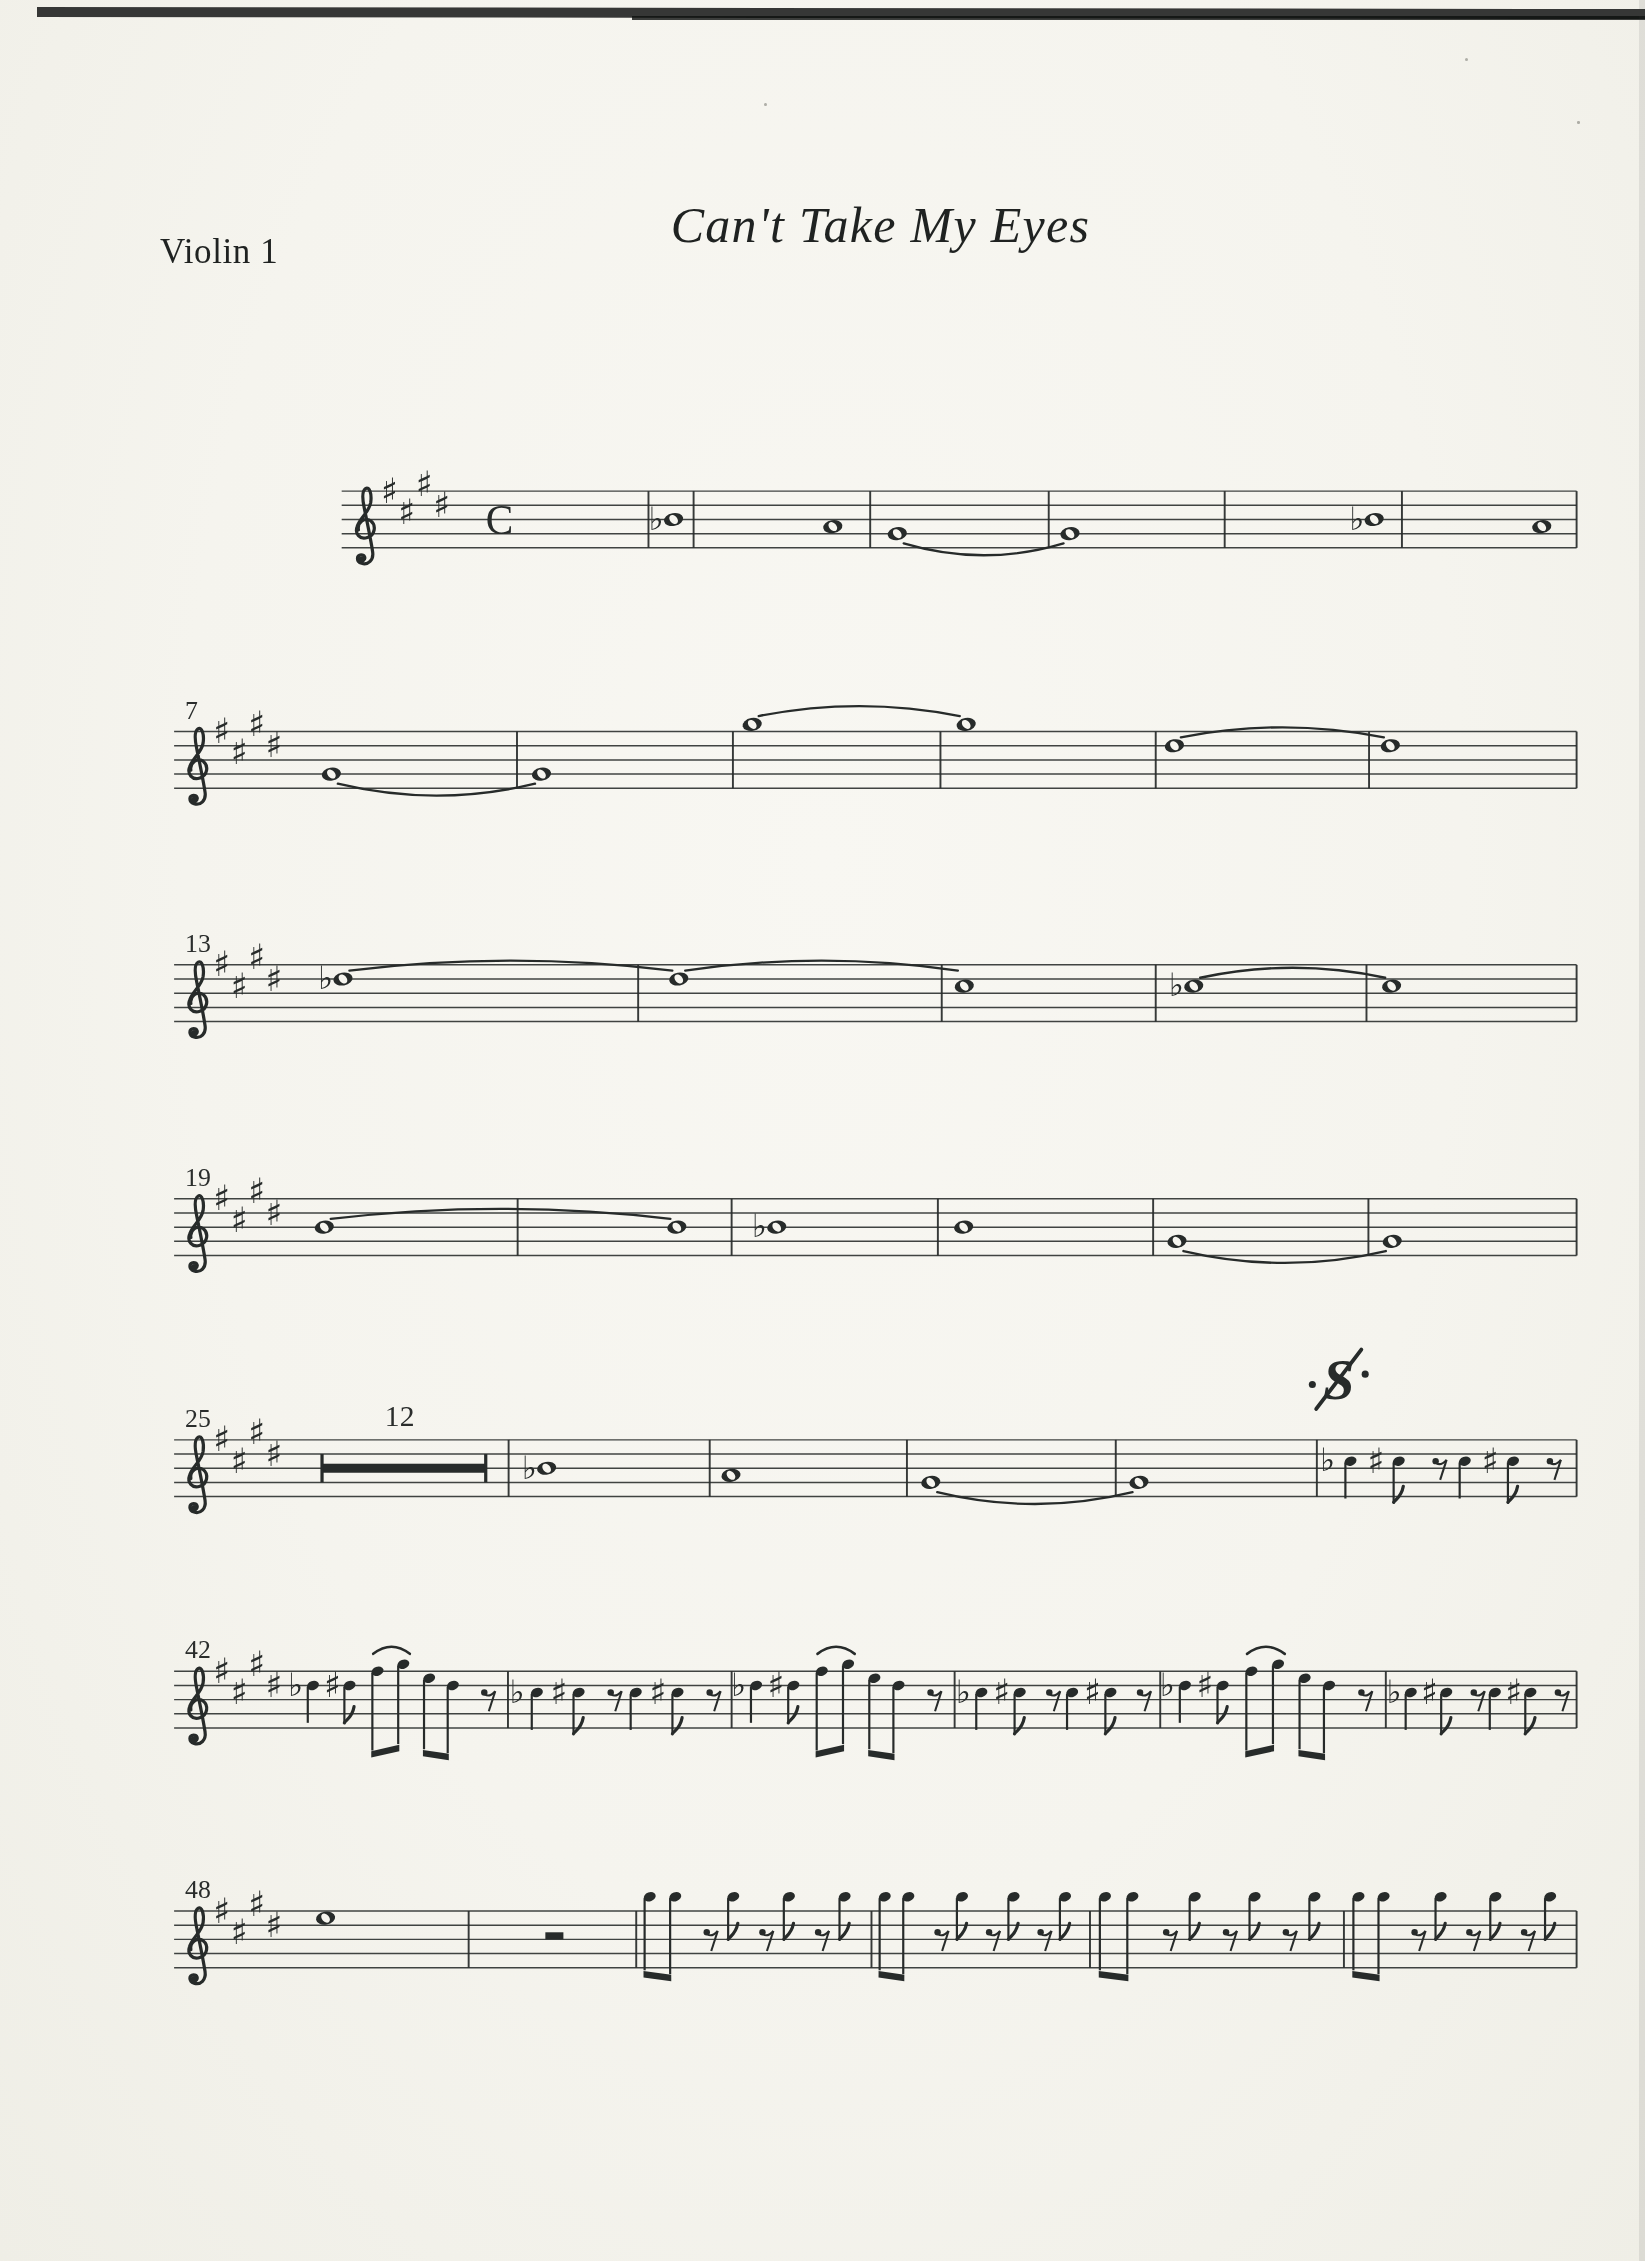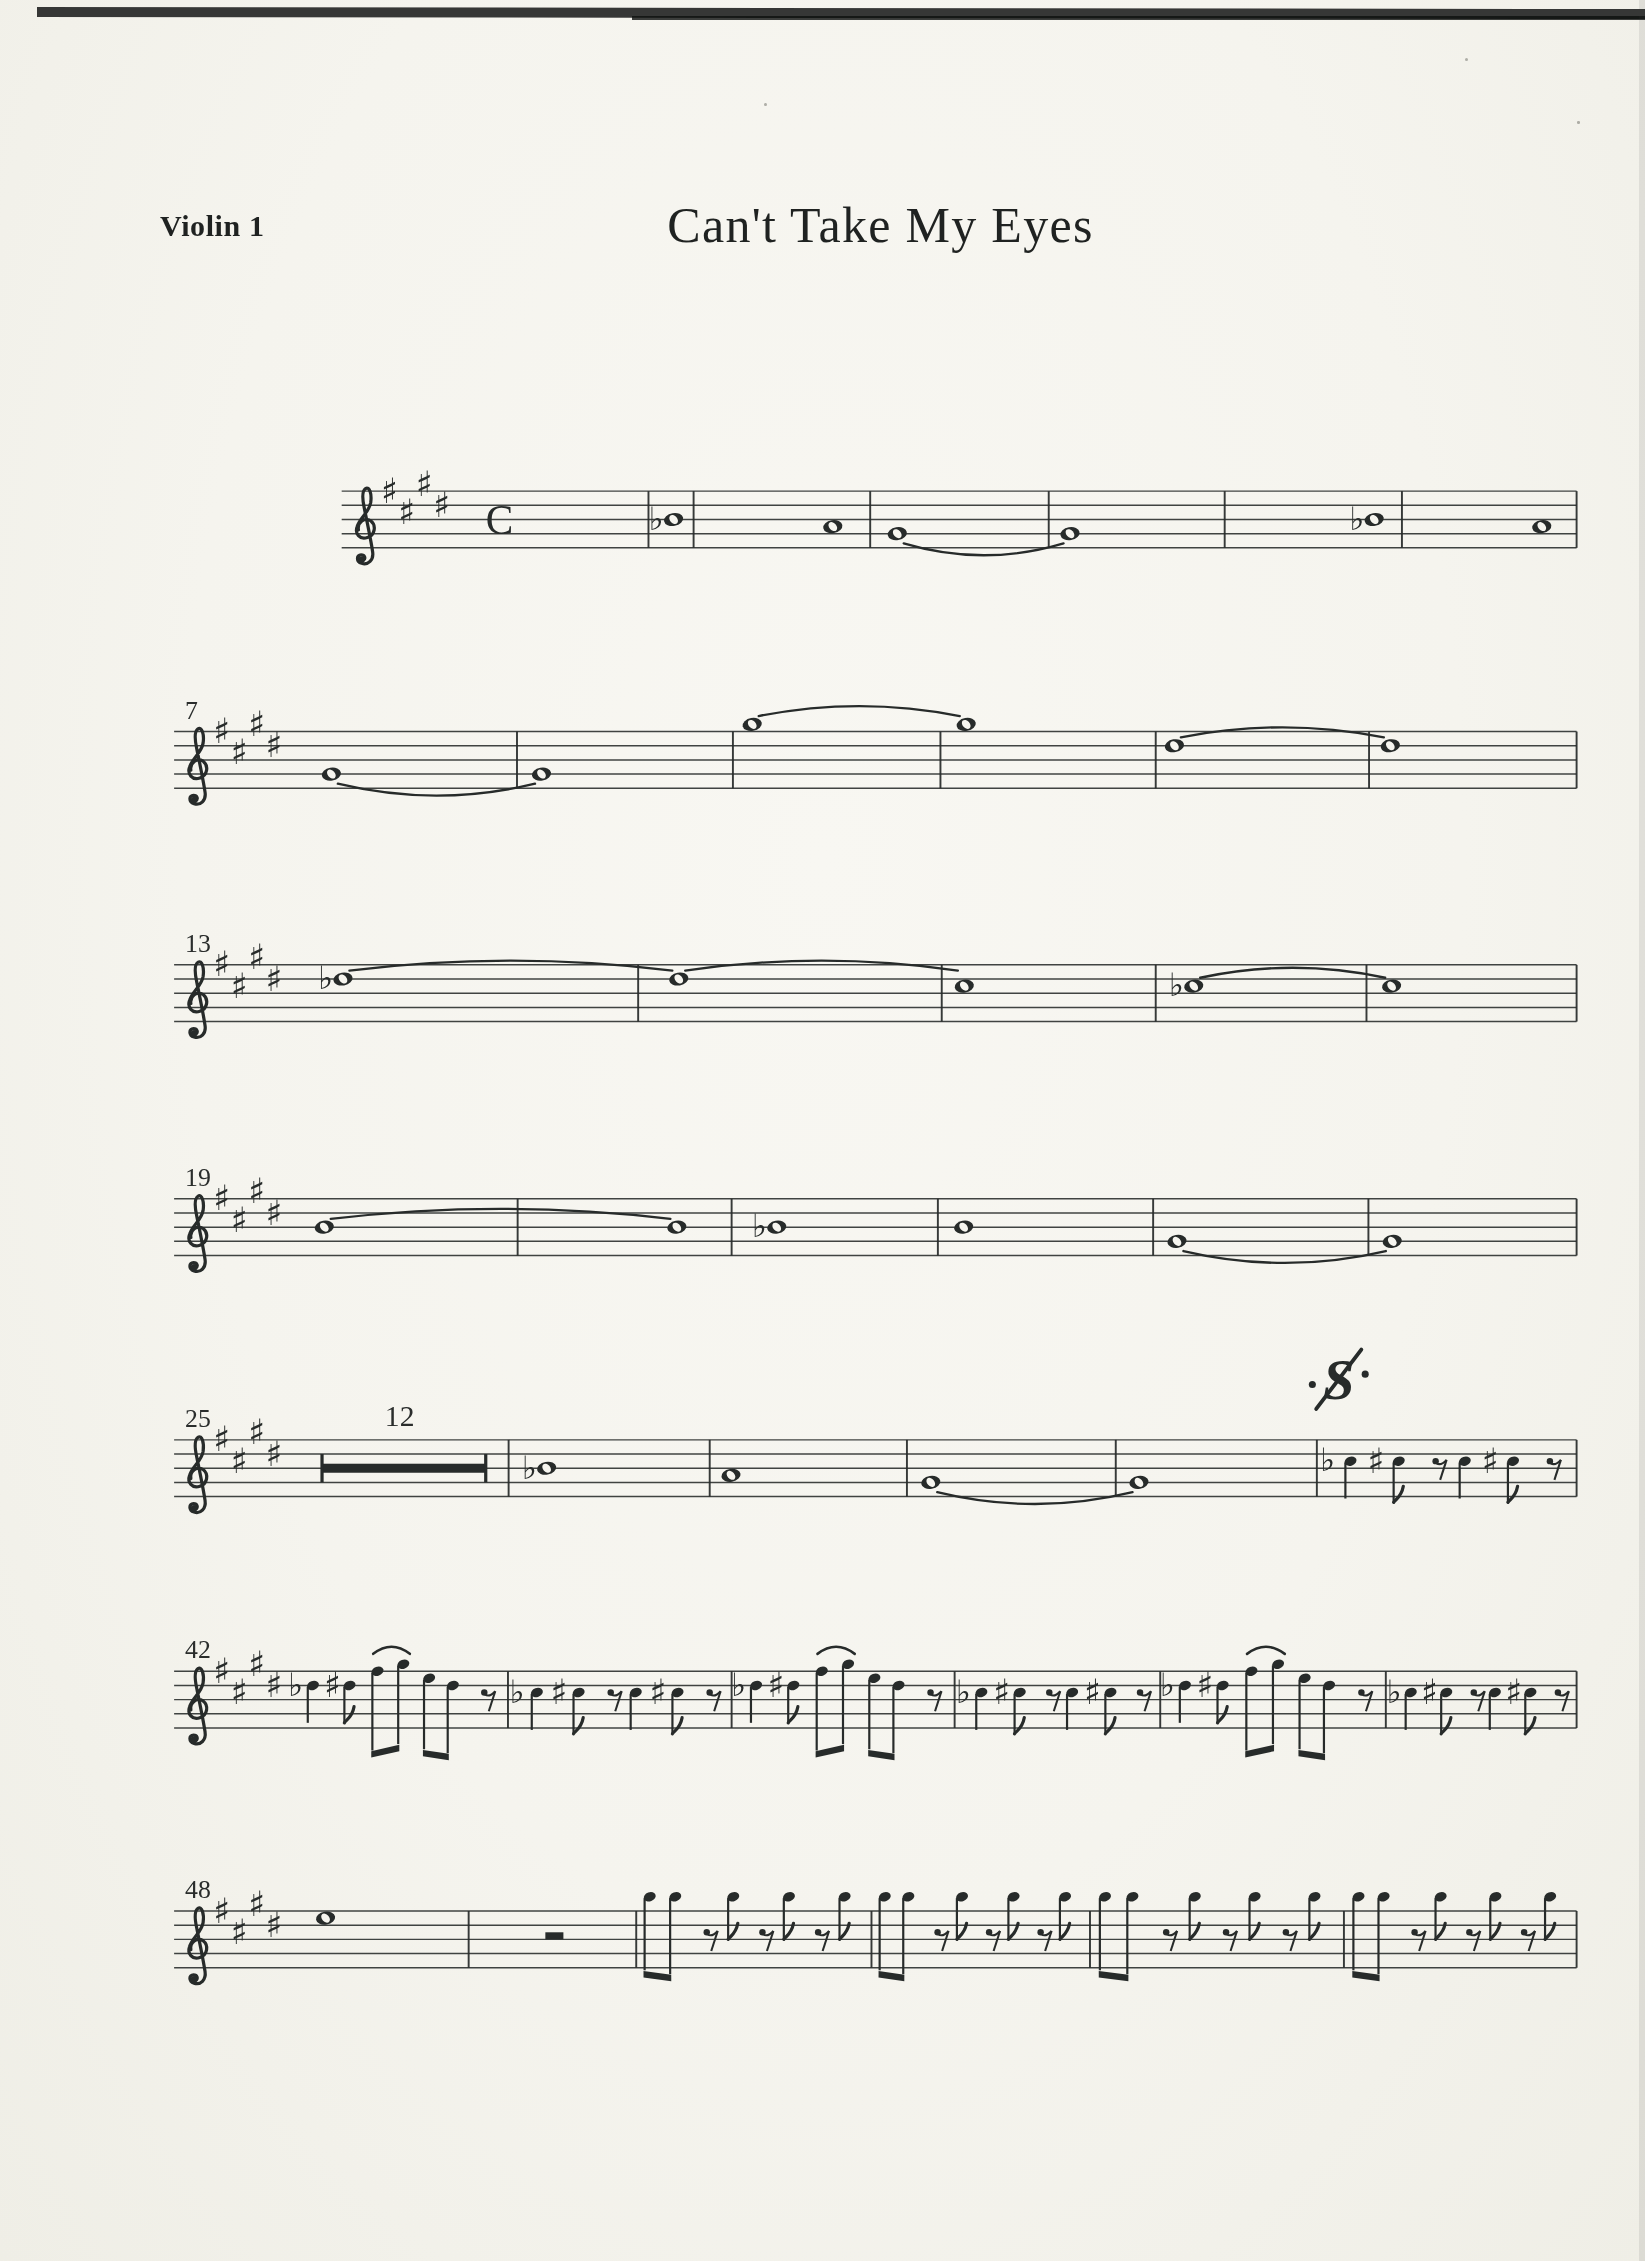--- a/index.html
+++ b/index.html
@@ -8,22 +8,22 @@
     width:1645px;height:2261px;
     background:radial-gradient(ellipse at 50% 38%, #f8f7f2 0%, #f5f4ee 55%, #efeee6 100%);
     overflow:hidden;
     font-family:"Liberation Serif","DejaVu Serif",serif;
     color:#1f2221;
   }
   .scan-strip-1{position:absolute;left:37px;top:7.7px;width:1608px;height:9.7px;background:#1b1d1c;opacity:.88;transform:rotate(.08deg);}
   .scan-strip-2{position:absolute;left:632px;top:16px;width:1013px;height:3.9px;background:#0e100f;opacity:.8;}
   .scan-edge-right{position:absolute;right:0;top:0;width:5.8px;height:100%;background:rgba(60,60,55,.10);}
   .speck{position:absolute;border-radius:50%;background:#6a6a62;opacity:.5;}
-  .part-name{position:absolute;left:160px;top:209px;font-size:30px;letter-spacing:0.6px;font-weight:bold;}
-  .title{position:absolute;left:116px;top:196px;width:1529px;text-align:center;font-size:50px;letter-spacing:1.3px;}
+  .part-name{position:absolute;left:160px;top:232px;font-size:35px;letter-spacing:0.6px;}
+  .title{position:absolute;left:116px;top:196px;width:1529px;text-align:center;font-size:50px;letter-spacing:1.3px;font-style:italic;}
   svg text.mus{font-family:"DejaVu Sans",sans-serif;}
   svg text.ser{font-family:"Liberation Serif","DejaVu Serif",serif;}
   #score{position:absolute;left:0;top:0;}
 </style>
 </head>
 <body>
 
 <div class="page">
   <div class="scan-strip-1"></div>
   <div class="scan-strip-2"></div>

